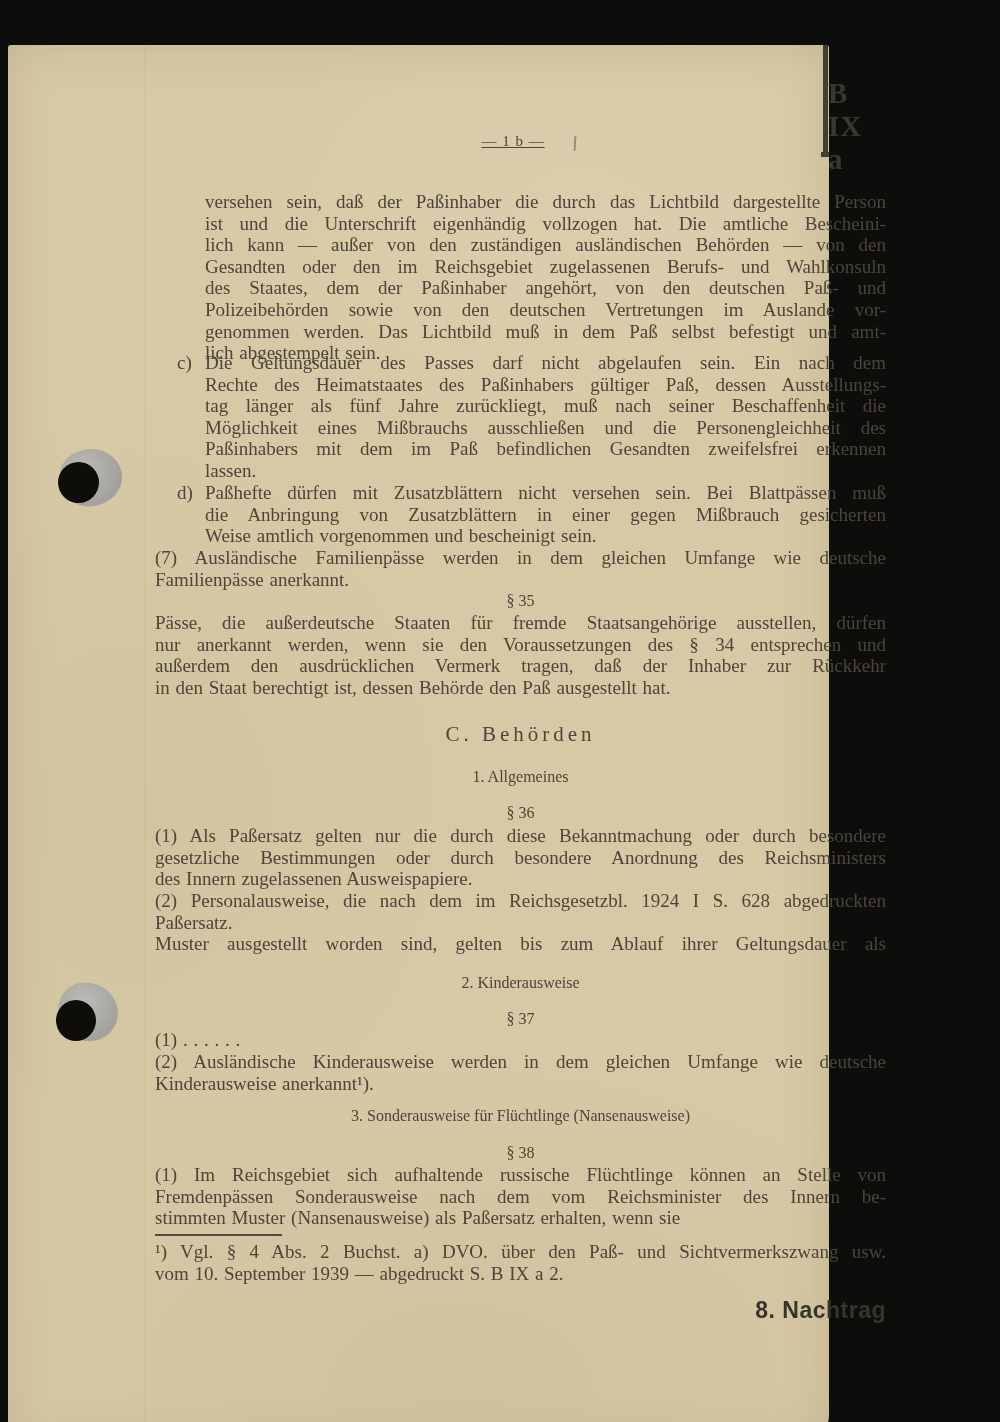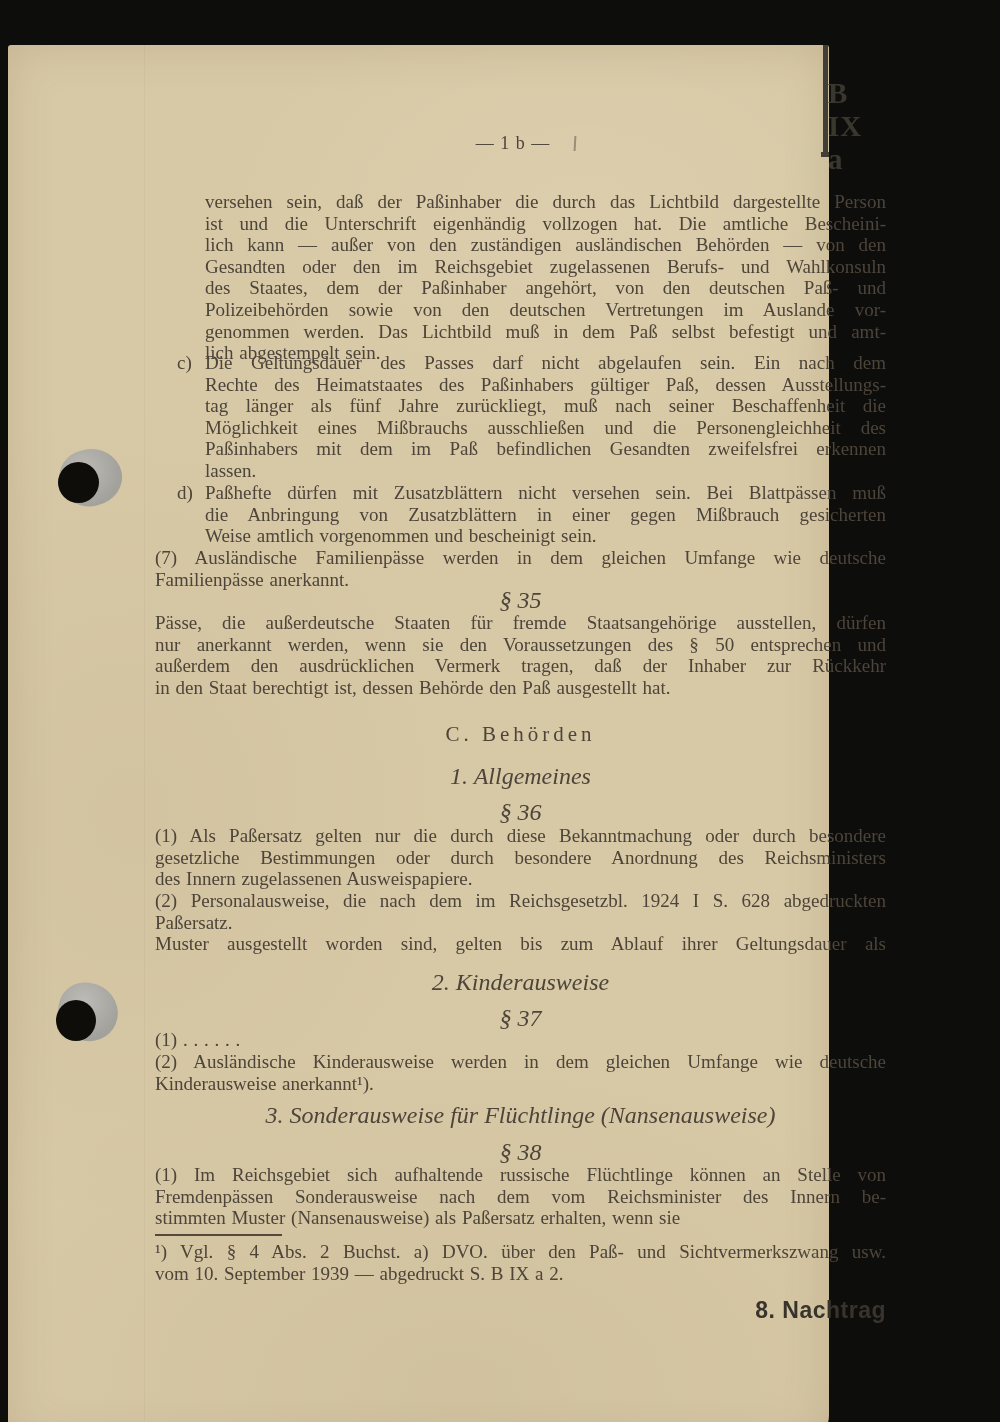--- a/index.html
+++ b/index.html
@@ -30,37 +30,37 @@
   
   .box-vline{position:absolute;left:815px;top:0;width:5px;height:108px;background:#413e37;}
   .box-hline{position:absolute;left:813px;right:0;top:107px;height:5px;background:#413e37;}
   .corner-label{
     position:absolute;left:820px;right:0;top:32px;
     text-align:center;font-size:29px;font-weight:bold;color:#3a372f;
     letter-spacing:1px;word-spacing:5px;
   }
   .page-number{
     position:absolute;left:437px;top:88px;width:136px;
-    text-align:center;font-size:18px;color:#4d443a;letter-spacing:1px;
+    text-align:center;font-size:15px;color:#4d443a;letter-spacing:1px;text-decoration:underline;
   }
   .tick{position:absolute;left:566px;top:91px;width:2px;height:15px;background:#5a5045;opacity:.5;transform:rotate(3deg);}
   
   .hole-gray{position:absolute;background:radial-gradient(circle at 40% 35%, #bdbcb6, #a2a19b 70%);border-radius:46% 54% 50% 50%;}
   .hole-black{position:absolute;background:#0e0d0a;border-radius:50%;}
   
   .block{
     position:absolute;left:147px;width:731px;
     color:#4d443a;font-size:19px;line-height:21.6px;
   }
   .block.indent{left:197px;width:681px;}
   .item-label{position:absolute;left:-28px;top:0;}
   .tline{text-align:justify;text-align-last:justify;word-spacing:1px;}
   .tline.last{text-align-last:left;}
   .centered{text-align:center;}
-  .h-section{font-size:24px;font-style:italic;}
+  .h-section{font-size:16px;}
   .h-letterspaced{font-size:21px;letter-spacing:4px;}
   .fn-rule{position:absolute;left:147px;top:1189px;width:127px;height:2px;background:#56493b;}
   .supplement{
     position:absolute;left:147px;top:1252px;width:731px;
     text-align:right;font-family:"Liberation Sans", sans-serif;
     font-weight:bold;font-size:23px;color:#38342c;letter-spacing:.5px;
   }
 </style>
 </head>
 <body>
@@ -113,21 +113,21 @@
   </div>
 
   <div class="block" style="top:502px;">
       <div class="tline">(7) Ausländische Familienpässe werden in dem gleichen Umfange wie deutsche</div>
       <div class="tline last">Familienpässe anerkannt.</div>
     </div>
 
   <div class="block centered h-section" style="top:545px;">§ 35</div>
   <div class="block" style="top:567px;">
       <div class="tline">Pässe, die außerdeutsche Staaten für fremde Staatsangehörige ausstellen, dürfen</div>
-      <div class="tline">nur anerkannt werden, wenn sie den Voraussetzungen des § 50 entsprechen und</div>
+      <div class="tline">nur anerkannt werden, wenn sie den Voraussetzungen des § 34 entsprechen und</div>
       <div class="tline">außerdem den ausdrücklichen Vermerk tragen, daß der Inhaber zur Rückkehr</div>
       <div class="tline last">in den Staat berechtigt ist, dessen Behörde den Paß ausgestellt hat.</div>
     </div>
 
   <div class="block centered h-letterspaced" style="top:679px;">C. Behörden</div>
   <div class="block centered h-section" style="top:721px;">1. Allgemeines</div>
   <div class="block centered h-section" style="top:757px;">§ 36</div>
   <div class="block" style="top:780px;">
       <div class="tline">(1) Als Paßersatz gelten nur die durch diese Bekanntmachung oder durch besondere</div>
       <div class="tline">gesetzliche Bestimmungen oder durch besondere Anordnung des Reichsministers</div>

